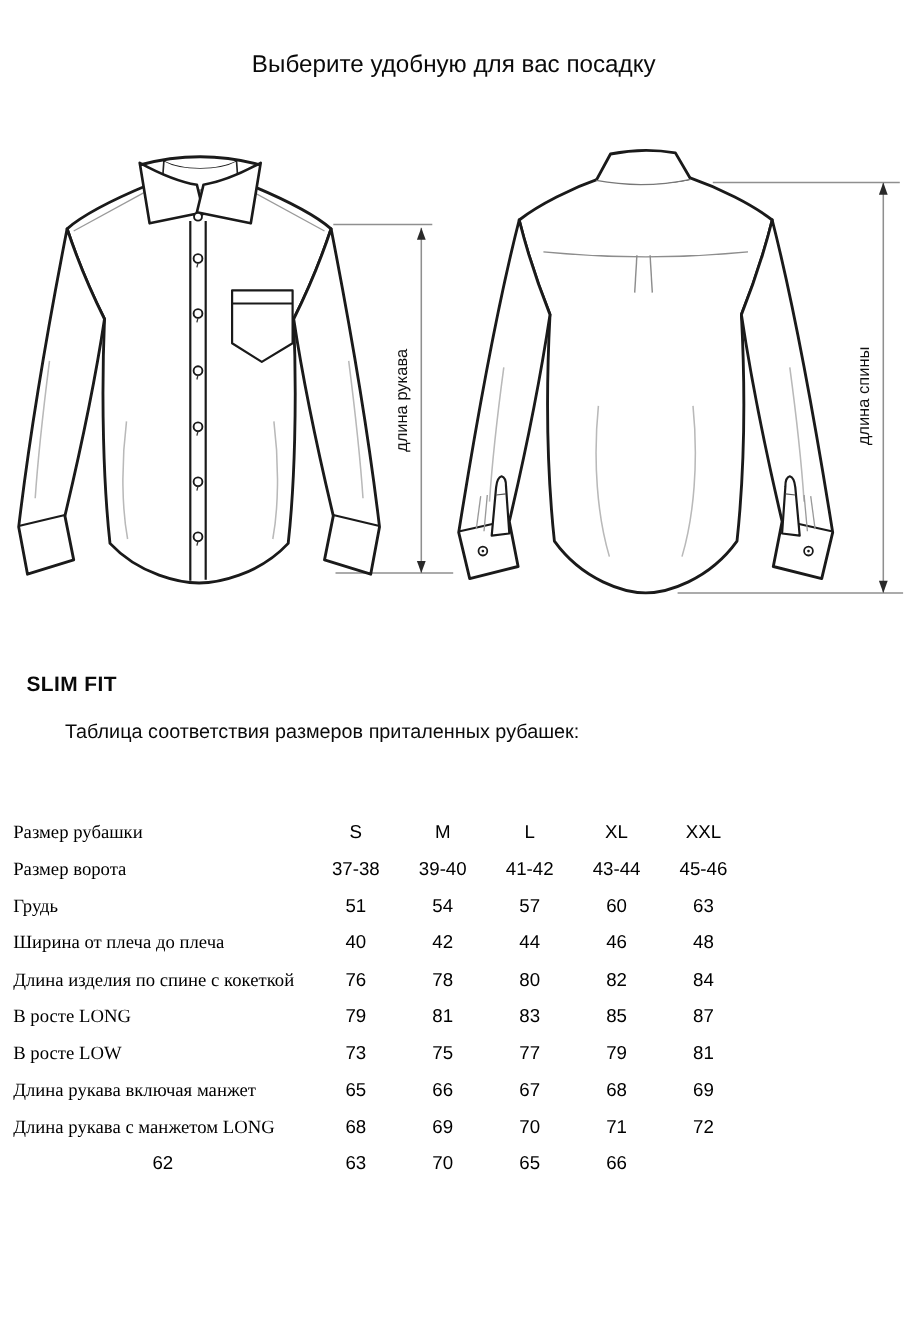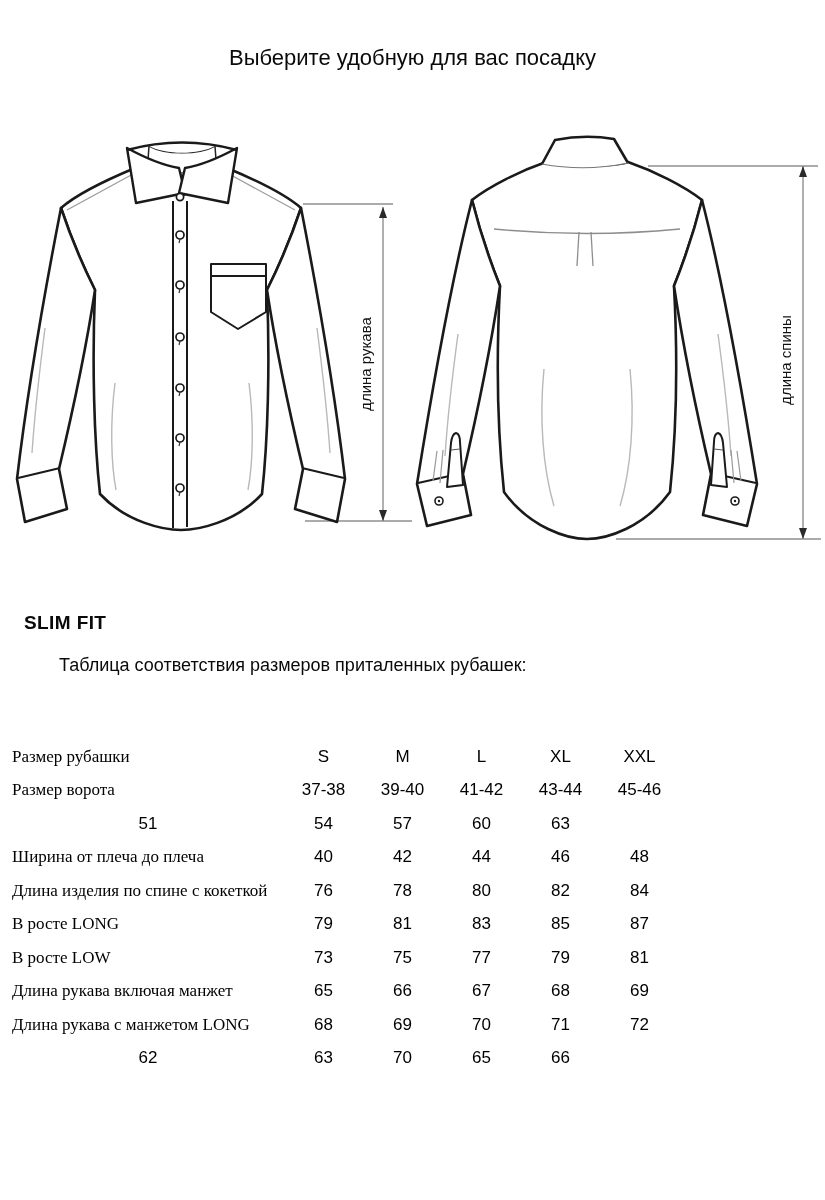--- a/index.html
+++ b/index.html
@@ -195,20 +195,21 @@
       </div>
       <div class="trow">
         <div class="tlabel">Размер ворота</div>
         <div class="tcell">37-38</div>
         <div class="tcell">39-40</div>
         <div class="tcell">41-42</div>
         <div class="tcell">43-44</div>
         <div class="tcell">45-46</div>
       </div>
       <div class="trow">
+        <div class="tlabel">Грудь</div>
         <div class="tcell">51</div>
         <div class="tcell">54</div>
         <div class="tcell">57</div>
         <div class="tcell">60</div>
         <div class="tcell">63</div>
       </div>
       <div class="trow">
         <div class="tlabel">Ширина от плеча до плеча</div>
         <div class="tcell">40</div>
         <div class="tcell">42</div>

